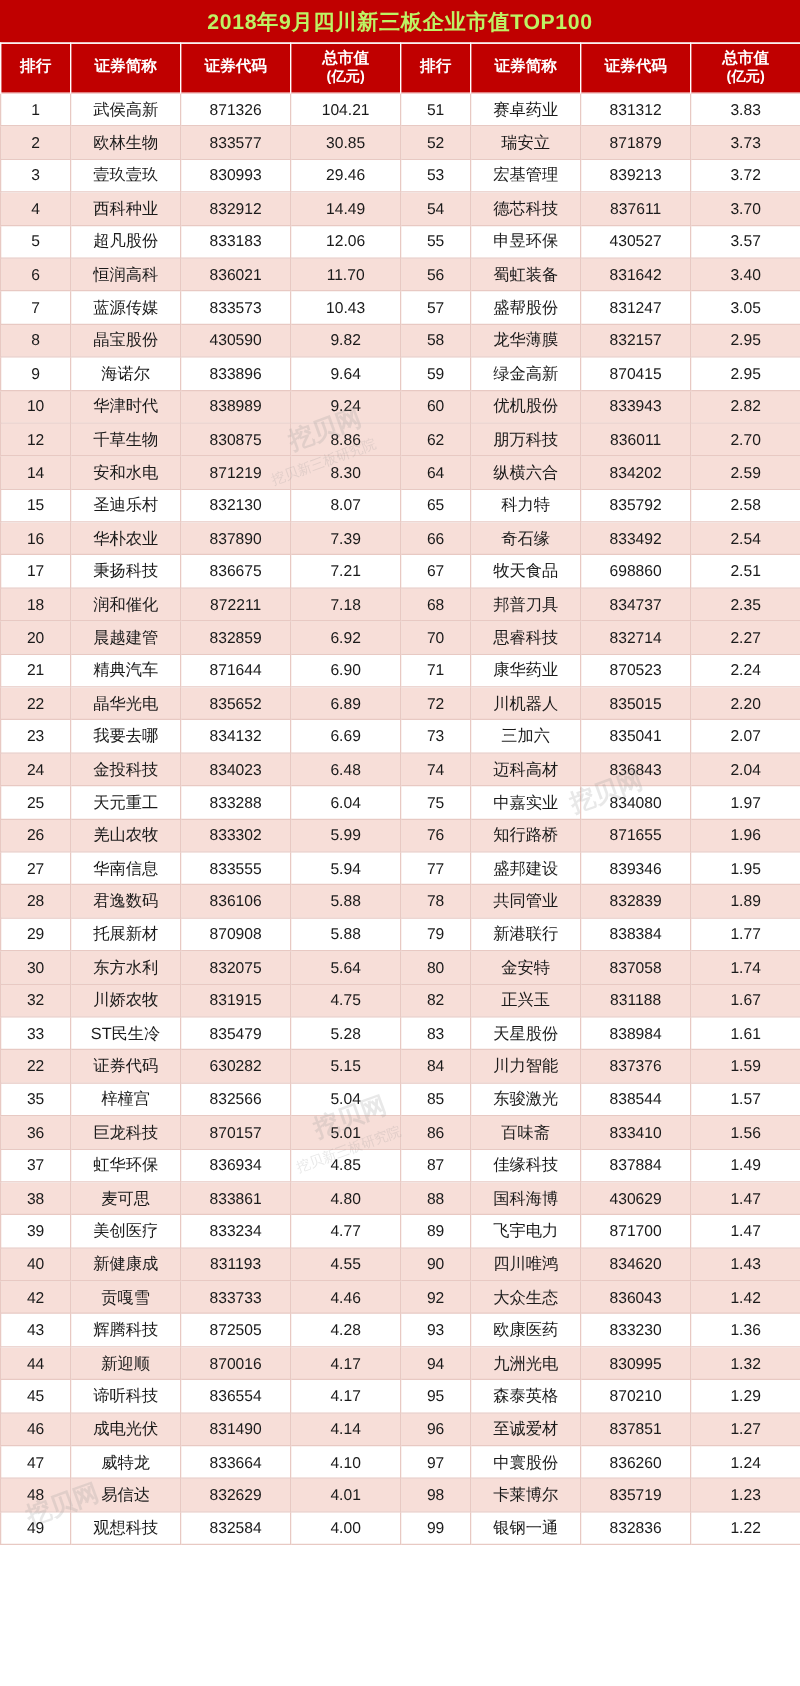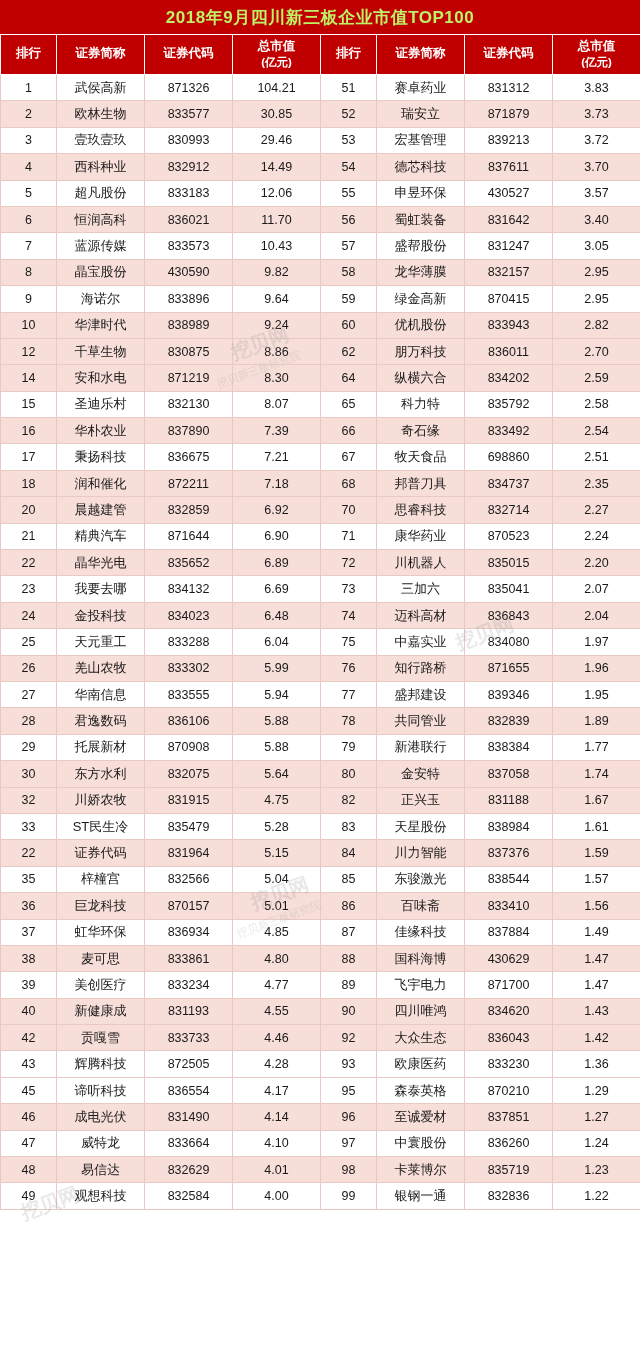--- a/index.html
+++ b/index.html
@@ -406,21 +406,21 @@
           <td class="cell code">835479</td>
           <td class="cell cap">5.28</td>
           <td class="cell rank">83</td>
           <td class="cell name">天星股份</td>
           <td class="cell code">838984</td>
           <td class="cell cap">1.61</td>
         </tr>
         <tr class="even">
           <td class="cell rank">22</td>
           <td class="cell name">证券代码</td>
-          <td class="cell code">831964</td>
+          <td class="cell code">630282</td>
           <td class="cell cap">5.15</td>
           <td class="cell rank">84</td>
           <td class="cell name">川力智能</td>
           <td class="cell code">837376</td>
           <td class="cell cap">1.59</td>
         </tr>
         <tr class="odd">
           <td class="cell rank">35</td>
           <td class="cell name">梓橦宫</td>
           <td class="cell code">832566</td>
@@ -492,20 +492,30 @@
         </tr>
         <tr class="odd">
           <td class="cell rank">43</td>
           <td class="cell name">辉腾科技</td>
           <td class="cell code">872505</td>
           <td class="cell cap">4.28</td>
           <td class="cell rank">93</td>
           <td class="cell name">欧康医药</td>
           <td class="cell code">833230</td>
           <td class="cell cap">1.36</td>
+        </tr>
+        <tr class="even">
+          <td class="cell rank">44</td>
+          <td class="cell name">新迎顺</td>
+          <td class="cell code">870016</td>
+          <td class="cell cap">4.17</td>
+          <td class="cell rank">94</td>
+          <td class="cell name">九洲光电</td>
+          <td class="cell code">830995</td>
+          <td class="cell cap">1.32</td>
         </tr>
         <tr class="odd">
           <td class="cell rank">45</td>
           <td class="cell name">谛听科技</td>
           <td class="cell code">836554</td>
           <td class="cell cap">4.17</td>
           <td class="cell rank">95</td>
           <td class="cell name">森泰英格</td>
           <td class="cell code">870210</td>
           <td class="cell cap">1.29</td>

